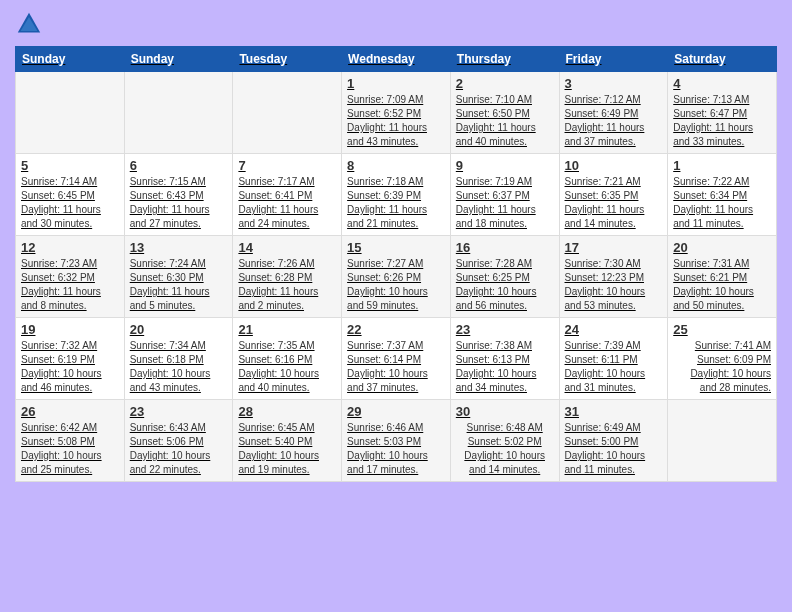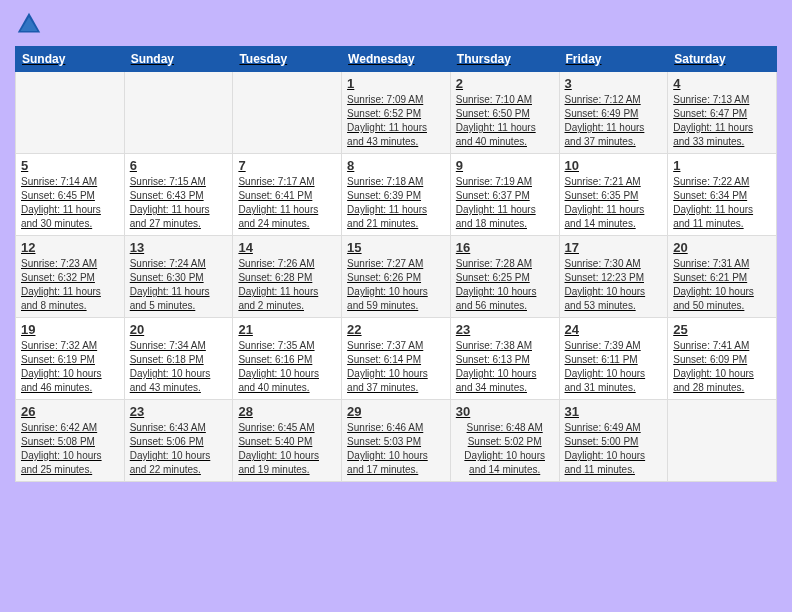--- a/index.html
+++ b/index.html
@@ -297,21 +297,21 @@
           </td>
           <td>
             <div class="day-num">24</div>
             <div class="day-info" style="white-space: pre-line;">Sunrise: 7:39 AM
 Sunset: 6:11 PM
 Daylight: 10 hours
 and 31 minutes.</div>
           </td>
           <td>
             <div class="day-num">25</div>
-            <div class="day-info" style="white-space: pre-line;">Sunrise: 7:41 AM
+            <div class="day-info" style="white-space: pre-line; text-align: right;">Sunrise: 7:41 AM
 Sunset: 6:09 PM
 Daylight: 10 hours
 and 28 minutes.</div>
           </td>
         </tr>
         <tr>
           <td class="shade">
             <div class="day-num">26</div>
             <div class="day-info" style="white-space: pre-line;">Sunrise: 6:42 AM
 Sunset: 5:08 PM

